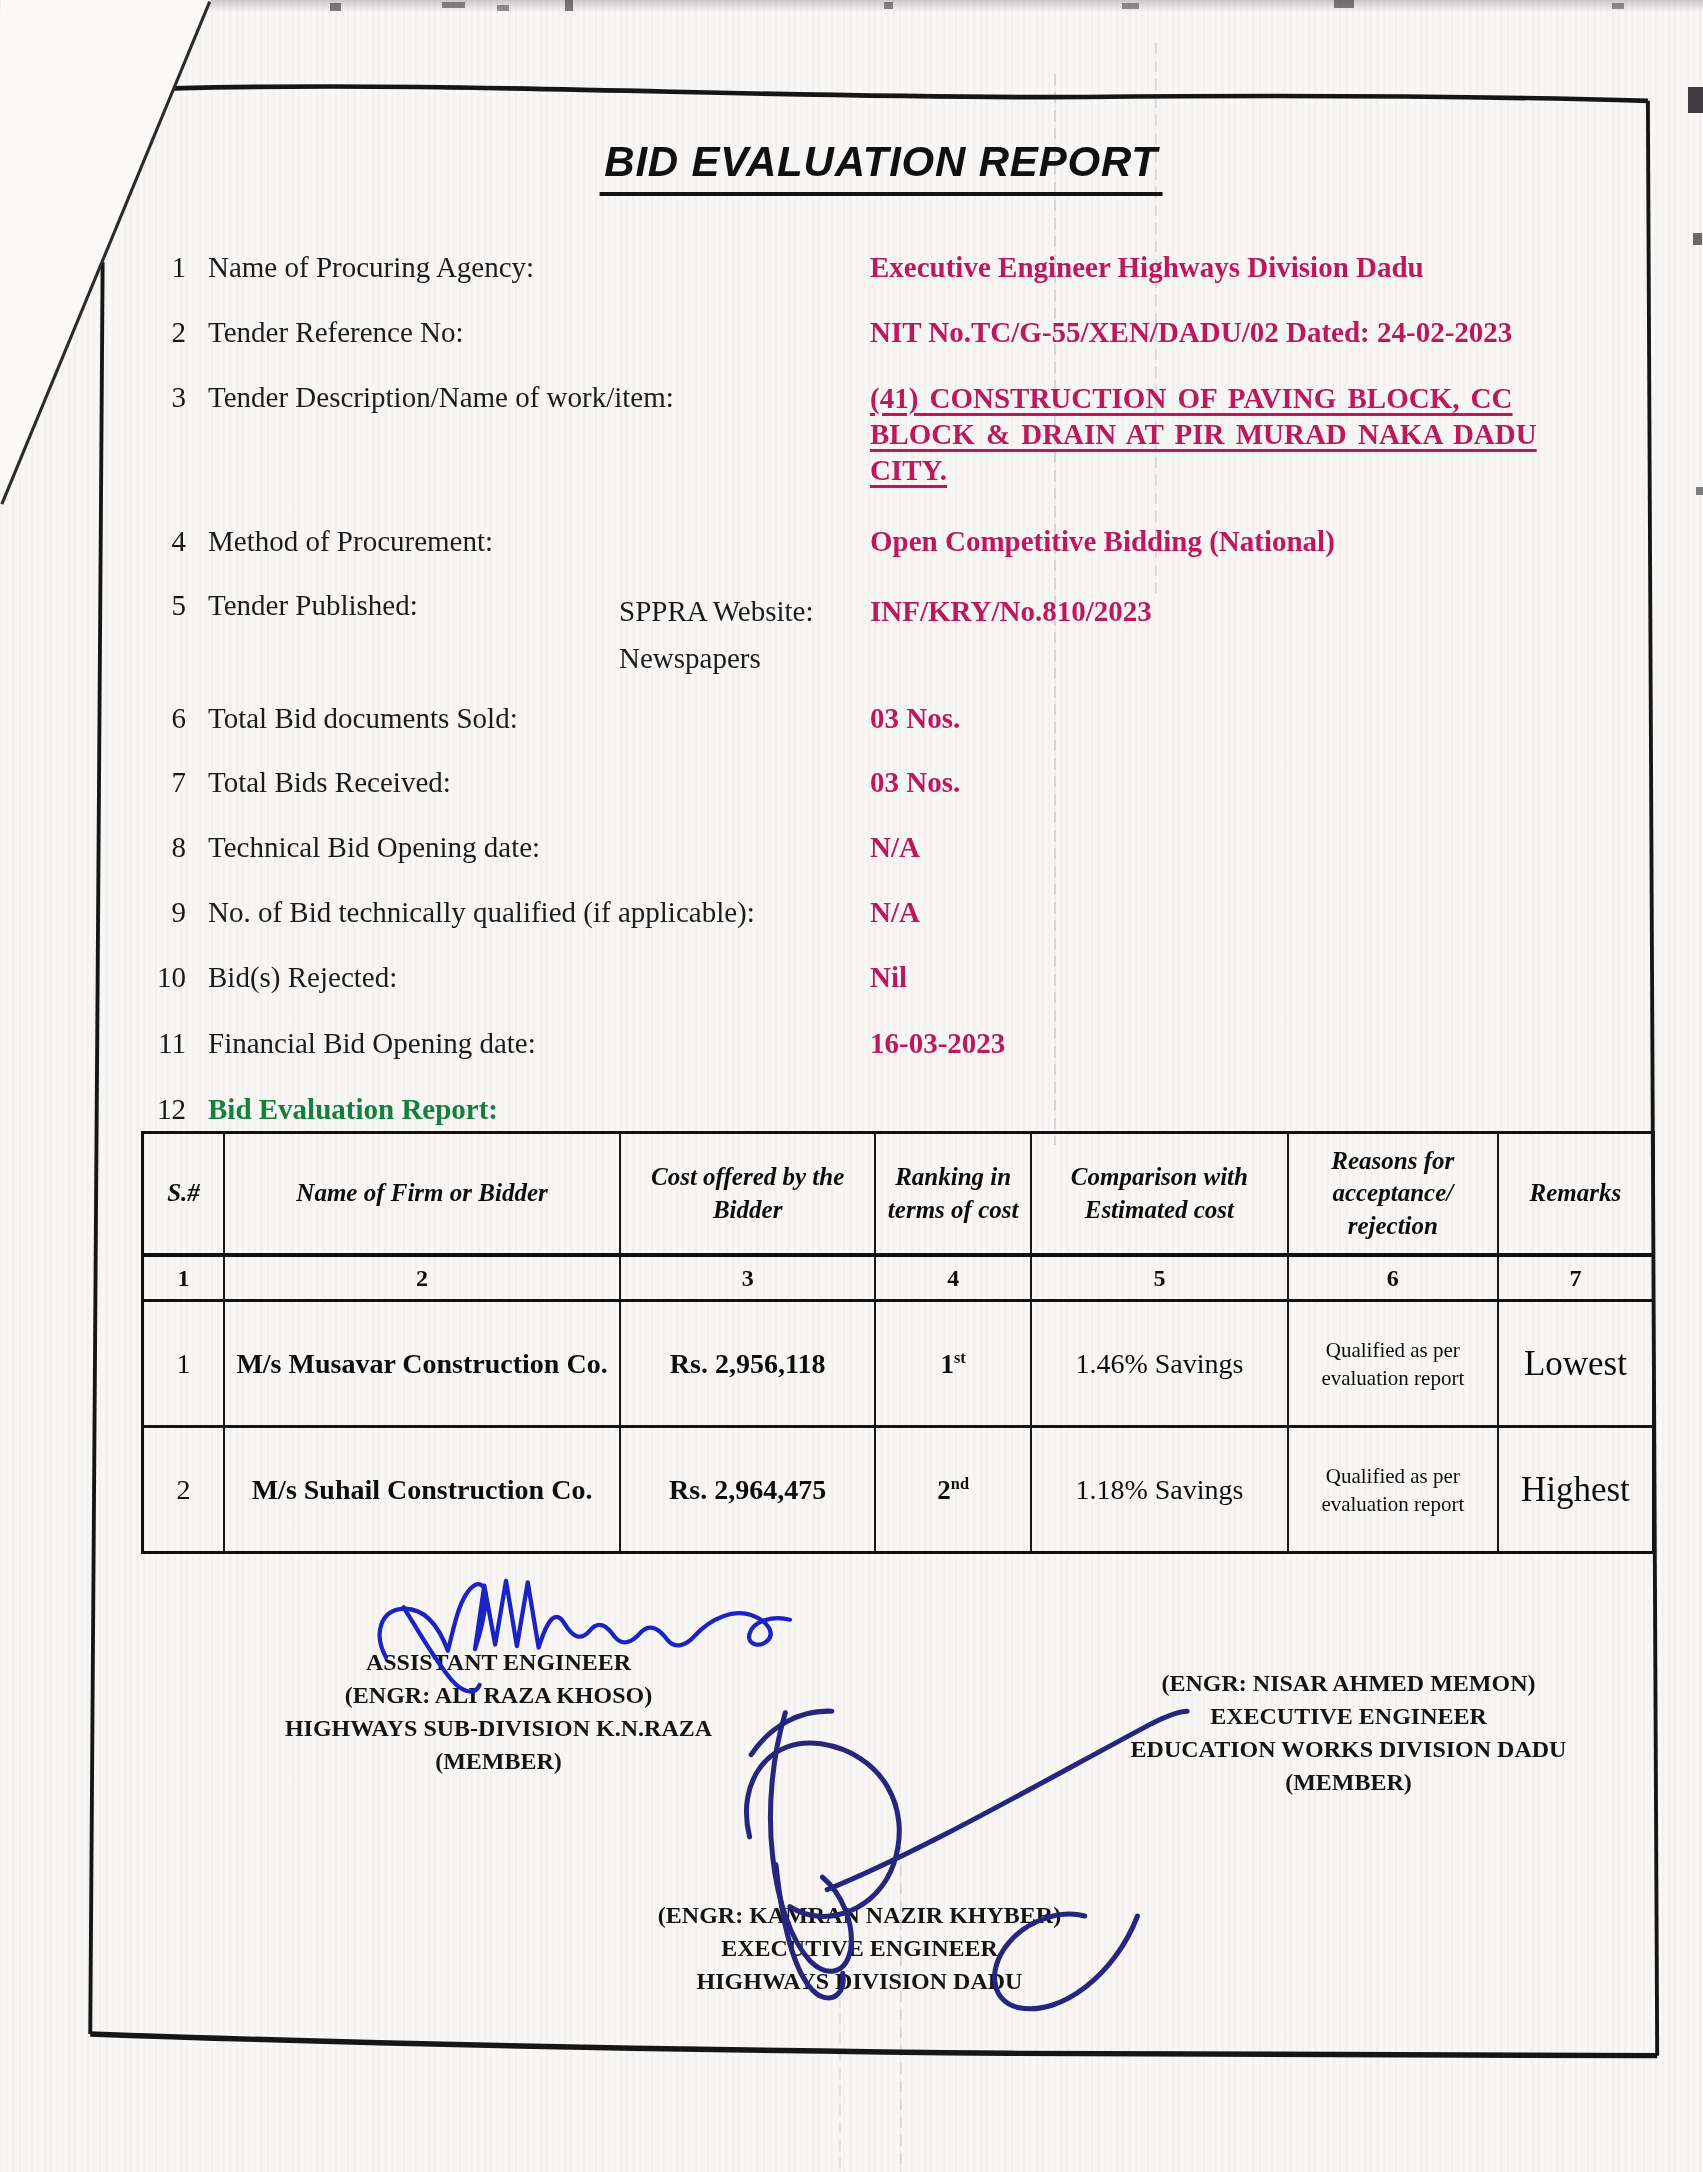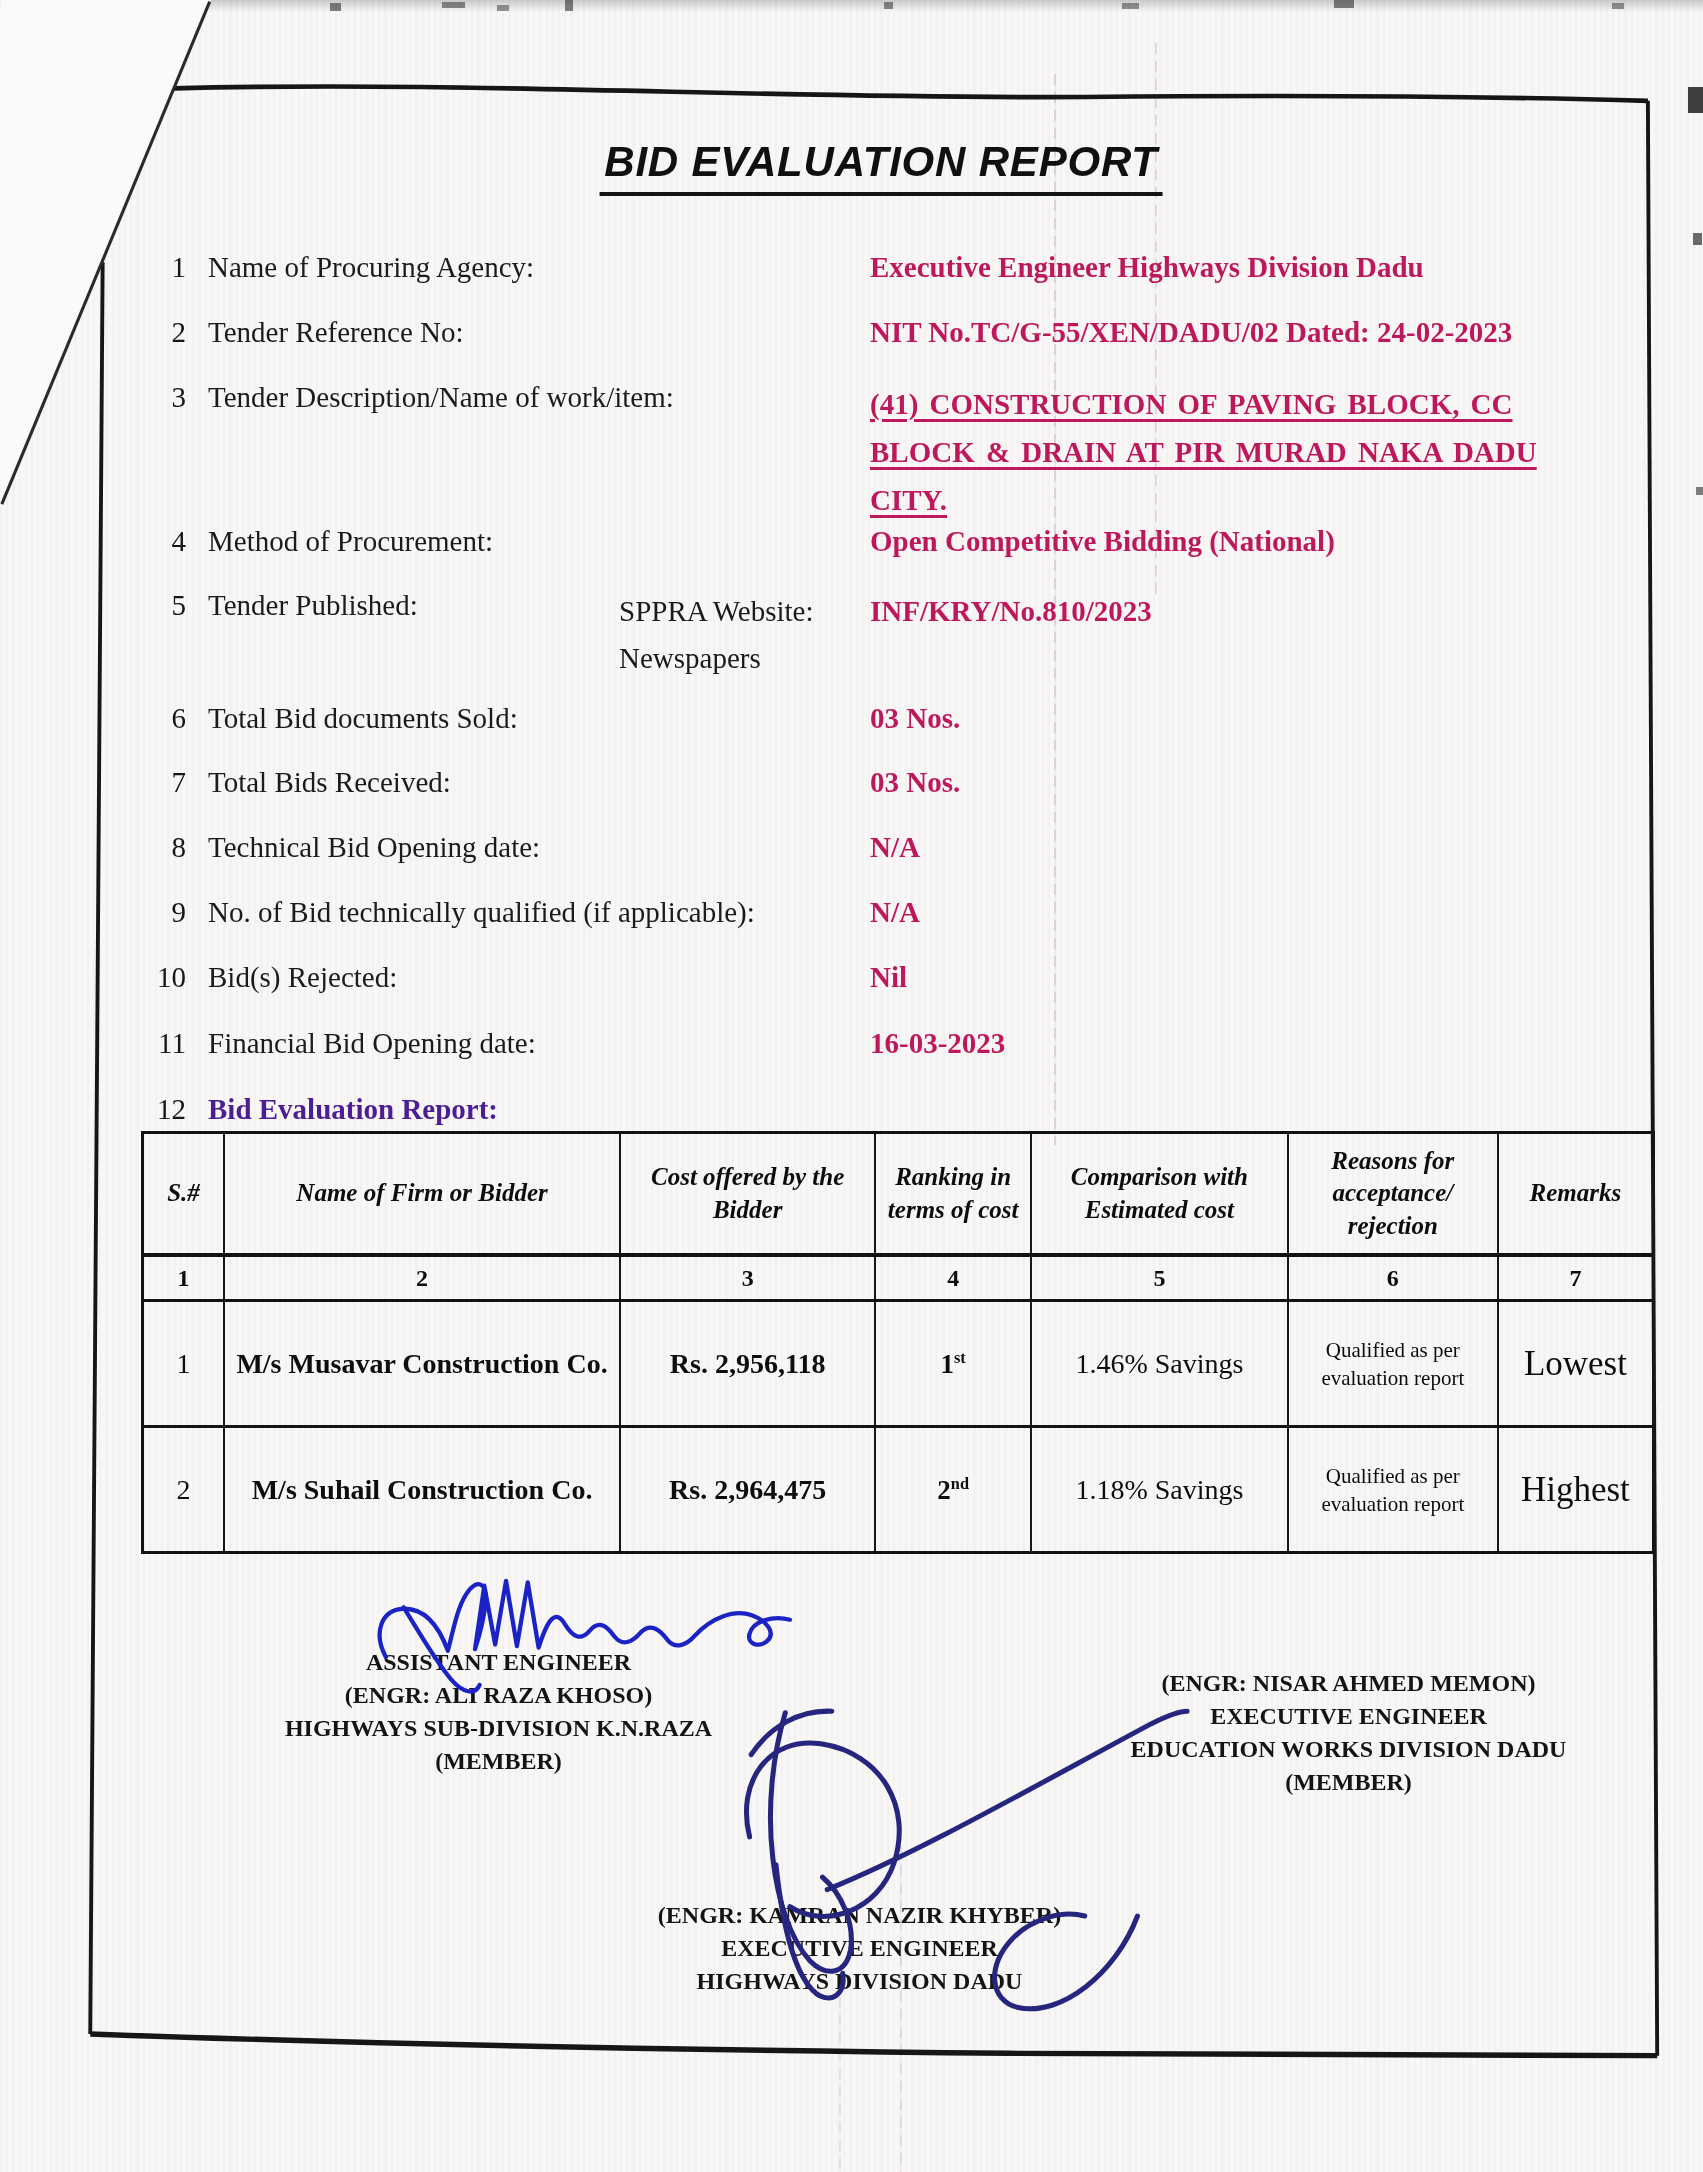--- a/index.html
+++ b/index.html
@@ -23,23 +23,23 @@
     background:repeating-linear-gradient(to bottom, rgba(152,142,155,0.55) 0 11px, rgba(152,142,155,0.12) 11px 18px);}
   .doc-title{
     position:absolute;top:138px;left:881px;transform:translateX(-50%);
     font-family:"Liberation Sans", sans-serif;font-weight:bold;font-style:italic;
     font-size:42px;letter-spacing:0.8px;color:#101010;
     border-bottom:4.7px solid #141414;padding:0 4.7px 6.2px 4.7px;white-space:nowrap;
   }
   .item{position:absolute;left:0;width:1704px;font-size:29px;line-height:1.2;}
   .inum{position:absolute;left:138px;width:48px;text-align:right;color:#161616;}
   .ilabel{position:absolute;left:208px;width:667px;color:#1b1b1b;}
-  .ilabel.bold{font-weight:bold;color:#4c1d95;}
+  .ilabel.bold{font-weight:bold;color:#15803d;}
   .ivalue{position:absolute;left:870px;width:784px;font-weight:bold;color:#be185d;}
-  .ivalue.uline{width:722px;line-height:48px;text-decoration:underline;text-underline-offset:5.4px;text-decoration-thickness:3.1px;word-spacing:3.9px;}
+  .ivalue.uline{width:722px;line-height:36px;text-decoration:underline;text-underline-offset:5.4px;text-decoration-thickness:3.1px;word-spacing:3.9px;}
   .ichannel{position:absolute;left:619px;width:248px;line-height:47px;color:#1b1b1b;}
   .ivalue.multi{line-height:47px;}
   table.bid{
     position:absolute;left:141px;top:1131px;width:1514px;
     border-collapse:collapse;table-layout:fixed;
     font-size:28px;color:#0d0d0d;background:transparent;
   }
   table.bid th, table.bid td{border:2.3px solid #171717;vertical-align:middle;text-align:center;padding:1.6px 4.7px;}
   table.bid{border:3.9px solid #121212;}
   tr.hdr th{

